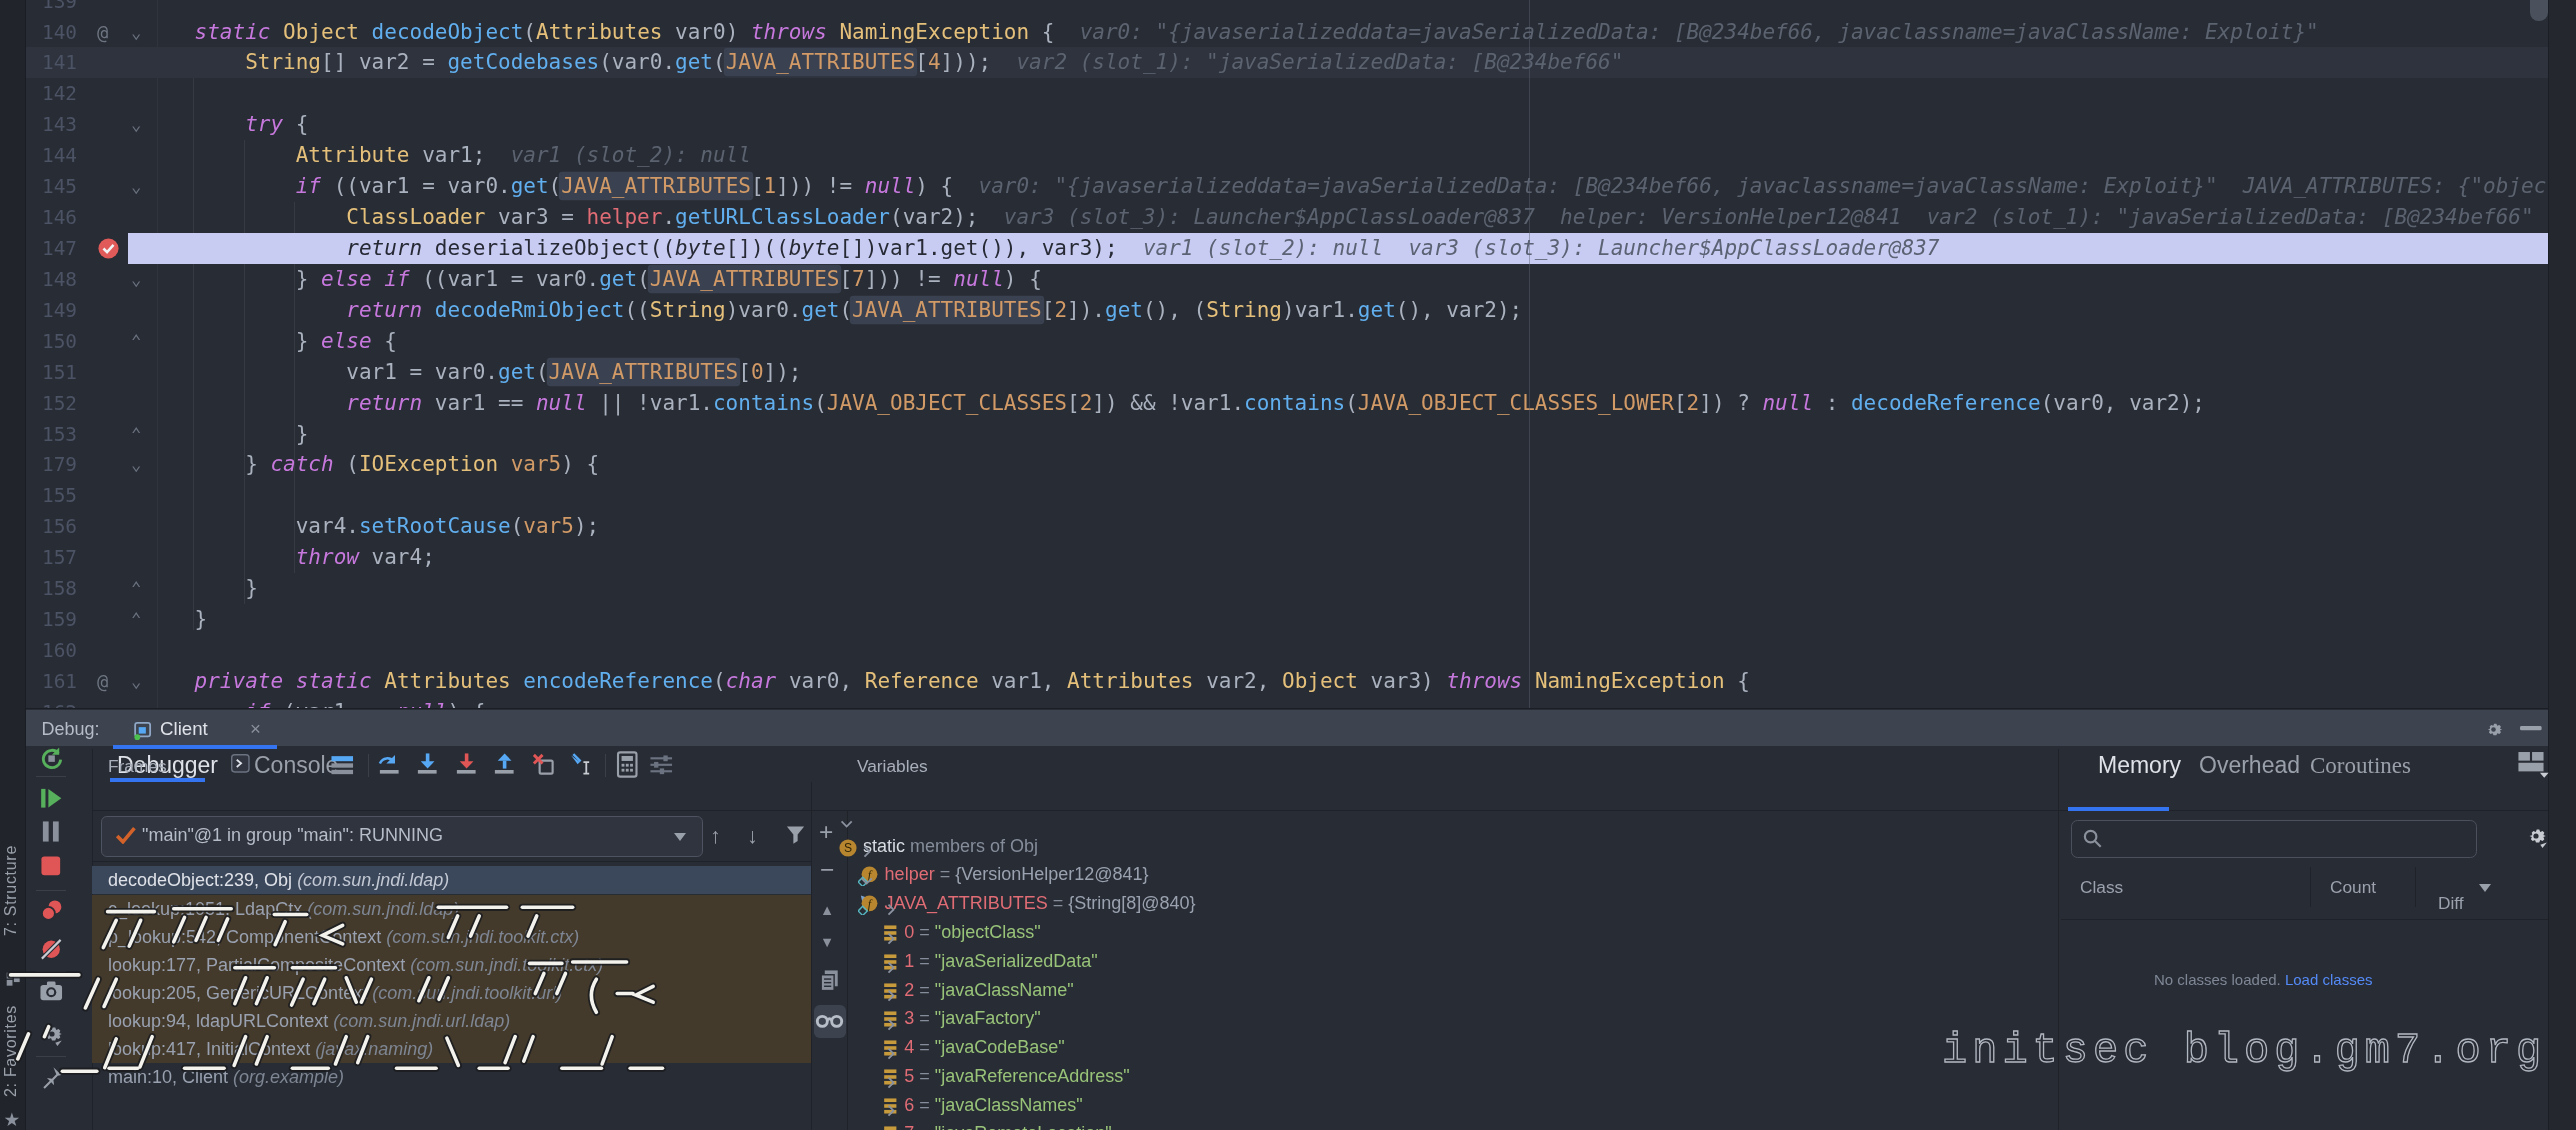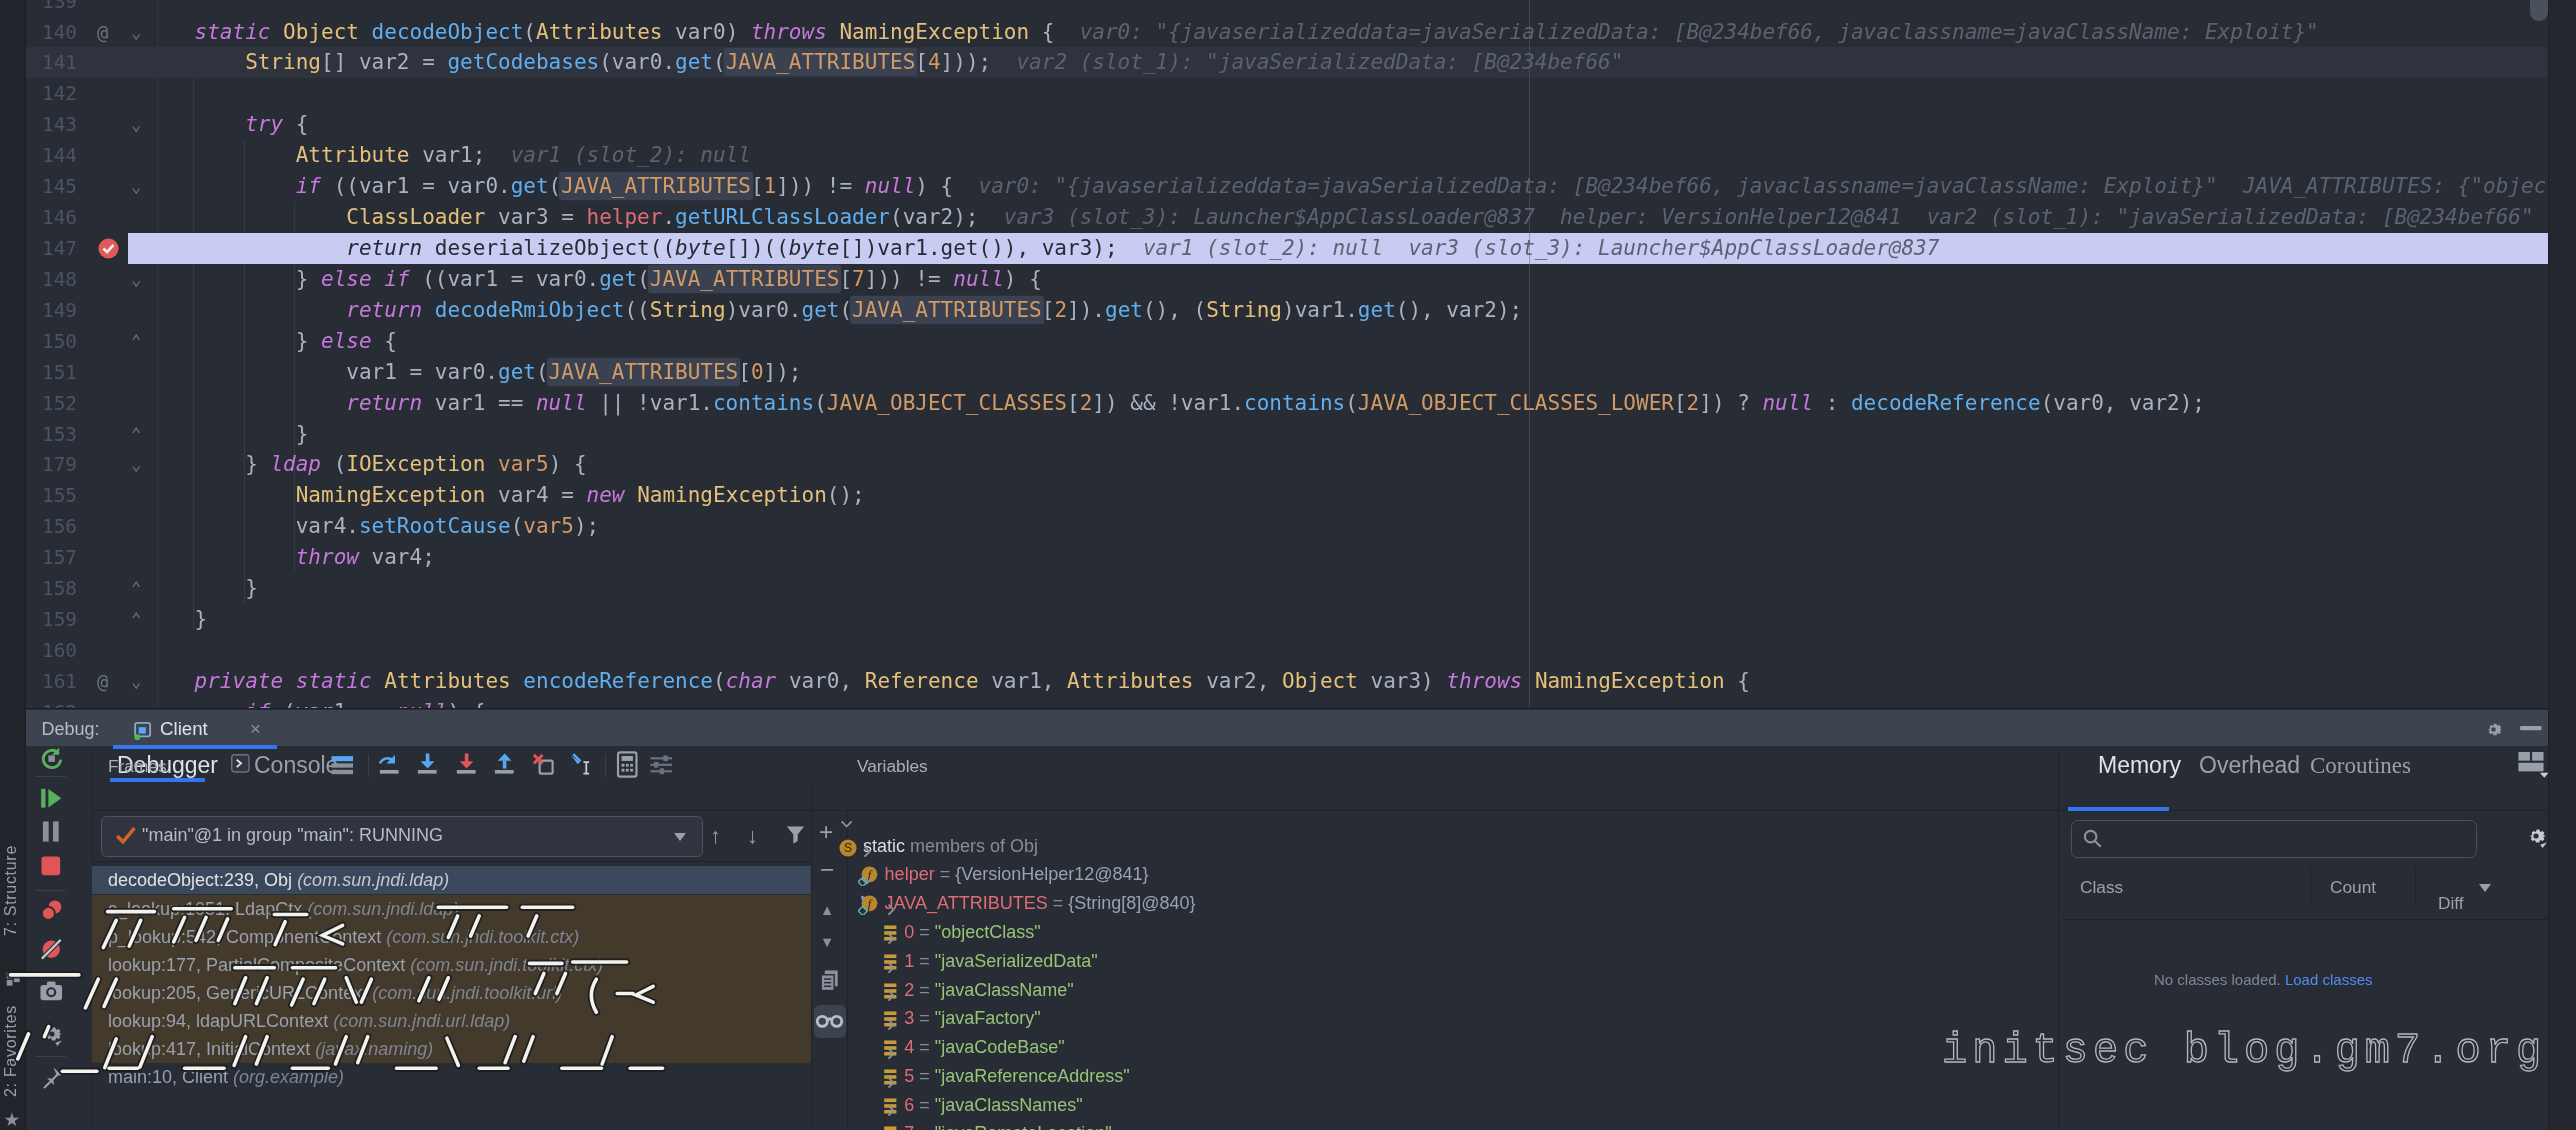--- a/index.html
+++ b/index.html
@@ -101,22 +101,22 @@
         <div class="code-row exec" style="top: 233px;"><span class="ln">147</span><span class="bpx"><svg width="23" height="23" viewBox="0 0 32 32">
               <circle cx="16" cy="16" r="14" fill="#e15a5a"></circle>
               <path d="M9 16l5 5 9-10" stroke="#f2f3f5" stroke-width="3.5" fill="none"></path>
             </svg></span><span class="code-text"><span class="sg-p">                </span><span class="sg-k">return</span><span class="sg-p"> </span><span class="sg-m">deserializeObject</span><span class="sg-p">((</span><span class="sg-k">byte</span><span class="sg-p">[])((</span><span class="sg-k">byte</span><span class="sg-p">[])var1.</span><span class="sg-m">get</span><span class="sg-p">()), var3);</span><span class="sg-h">  var1 (slot_2): null  var3 (slot_3): Launcher$AppClassLoader@837</span></span></div>
         <div class="code-row" style="top: 264px;"><span class="ln">148</span><span class="fold">⌄</span><span class="code-text"><span class="sg-p">            } </span><span class="sg-k">else</span><span class="sg-p"> </span><span class="sg-k">if</span><span class="sg-p"> ((var1 = var0.</span><span class="sg-m">get</span><span class="sg-p">(</span><span class="sg-cb">JAVA_ATTRIBUTES</span><span class="sg-p">[</span><span class="sg-c">7</span><span class="sg-p">])) != </span><span class="sg-k">null</span><span class="sg-p">) {</span></span></div>
         <div class="code-row" style="top: 295px;"><span class="ln">149</span><span class="code-text"><span class="sg-p">                </span><span class="sg-k">return</span><span class="sg-p"> </span><span class="sg-m">decodeRmiObject</span><span class="sg-p">((</span><span class="sg-t">String</span><span class="sg-p">)var0.</span><span class="sg-m">get</span><span class="sg-p">(</span><span class="sg-cb">JAVA_ATTRIBUTES</span><span class="sg-p">[</span><span class="sg-c">2</span><span class="sg-p">]).</span><span class="sg-m">get</span><span class="sg-p">(), (</span><span class="sg-t">String</span><span class="sg-p">)var1.</span><span class="sg-m">get</span><span class="sg-p">(), var2);</span></span></div>
         <div class="code-row" style="top: 326px;"><span class="ln">150</span><span class="fold">⌃</span><span class="code-text"><span class="sg-p">            } </span><span class="sg-k">else</span><span class="sg-p"> {</span></span></div>
         <div class="code-row" style="top: 357px;"><span class="ln">151</span><span class="code-text"><span class="sg-p">                var1 = var0.</span><span class="sg-m">get</span><span class="sg-p">(</span><span class="sg-cb">JAVA_ATTRIBUTES</span><span class="sg-p">[</span><span class="sg-c">0</span><span class="sg-p">]);</span></span></div>
         <div class="code-row" style="top: 388px;"><span class="ln">152</span><span class="code-text"><span class="sg-p">                </span><span class="sg-k">return</span><span class="sg-p"> var1 == </span><span class="sg-k">null</span><span class="sg-p"> || !var1.</span><span class="sg-m">contains</span><span class="sg-p">(</span><span class="sg-c">JAVA_OBJECT_CLASSES</span><span class="sg-p">[</span><span class="sg-c">2</span><span class="sg-p">]) &amp;&amp; !var1.</span><span class="sg-m">contains</span><span class="sg-p">(</span><span class="sg-c">JAVA_OBJECT_CLASSES_LOWER</span><span class="sg-p">[</span><span class="sg-c">2</span><span class="sg-p">]) ? </span><span class="sg-k">null</span><span class="sg-p"> : </span><span class="sg-m">decodeReference</span><span class="sg-p">(var0, var2);</span></span></div>
         <div class="code-row" style="top: 419px;"><span class="ln">153</span><span class="fold">⌃</span><span class="code-text"><span class="sg-p">            }</span></span></div>
-        <div class="code-row" style="top: 449px;"><span class="ln">179</span><span class="fold">⌄</span><span class="code-text"><span class="sg-p">        } </span><span class="sg-k">ldap</span><span class="sg-p"> (</span><span class="sg-t">IOException</span><span class="sg-p"> </span><span class="sg-c">var5</span><span class="sg-p">) {</span></span></div>
-        <div class="code-row" style="top: 480px;"><span class="ln">155</span><span class="code-text"><span class="sg-p">            </span><span class="sg-t">NamingException</span><span class="sg-p"> var4 = </span><span class="sg-k">new</span><span class="sg-p"> </span><span class="sg-t">NamingException</span><span class="sg-p">();</span></span></div>
+        <div class="code-row" style="top: 449px;"><span class="ln">179</span><span class="fold">⌄</span><span class="code-text"><span class="sg-p">        } </span><span class="sg-k">catch</span><span class="sg-p"> (</span><span class="sg-t">IOException</span><span class="sg-p"> </span><span class="sg-c">var5</span><span class="sg-p">) {</span></span></div>
+        <div class="code-row" style="top: 480px;"><span class="ln">155</span></div>
         <div class="code-row" style="top: 511px;"><span class="ln">156</span><span class="code-text"><span class="sg-p">            var4.</span><span class="sg-m">setRootCause</span><span class="sg-p">(</span><span class="sg-c">var5</span><span class="sg-p">);</span></span></div>
         <div class="code-row" style="top: 542px;"><span class="ln">157</span><span class="code-text"><span class="sg-p">            </span><span class="sg-k">throw</span><span class="sg-p"> var4;</span></span></div>
         <div class="code-row" style="top: 573px;"><span class="ln">158</span><span class="fold">⌃</span><span class="code-text"><span class="sg-p">        }</span></span></div>
         <div class="code-row" style="top: 604px;"><span class="ln">159</span><span class="fold">⌃</span><span class="code-text"><span class="sg-p">    }</span></span></div>
         <div class="code-row" style="top: 635px;"><span class="ln">160</span><span class="code-text"></span></div>
         <div class="code-row" style="top: 666px;"><span class="ln">161</span><span class="ann">@</span><span class="fold">⌄</span><span class="code-text"><span class="sg-p">    </span><span class="sg-k">private</span><span class="sg-p"> </span><span class="sg-k">static</span><span class="sg-p"> </span><span class="sg-t">Attributes</span><span class="sg-p"> </span><span class="sg-m">encodeReference</span><span class="sg-p">(</span><span class="sg-k">char</span><span class="sg-p"> var0, </span><span class="sg-t">Reference</span><span class="sg-p"> var1, </span><span class="sg-t">Attributes</span><span class="sg-p"> var2, </span><span class="sg-t">Object</span><span class="sg-p"> var3) </span><span class="sg-k">throws</span><span class="sg-p"> </span><span class="sg-t">NamingException</span><span class="sg-p"> {</span></span></div>
         <div class="code-row" style="top: 697px;"><span class="ln">162</span><span class="code-text"><span class="sg-p">        </span><span class="sg-k">if</span><span class="sg-p"> (var1 == </span><span class="sg-k">null</span><span class="sg-p">) {</span></span></div>
       </div>
     <div id="margin-guide"></div>
     <div id="ed-thumb"></div>

